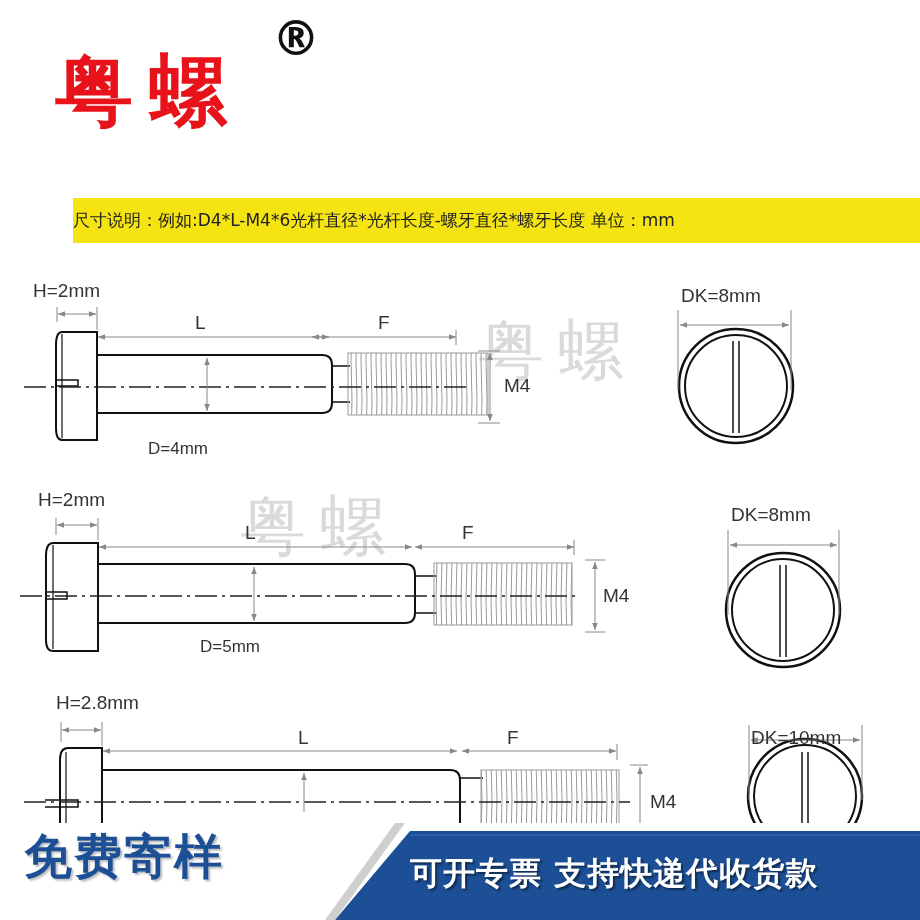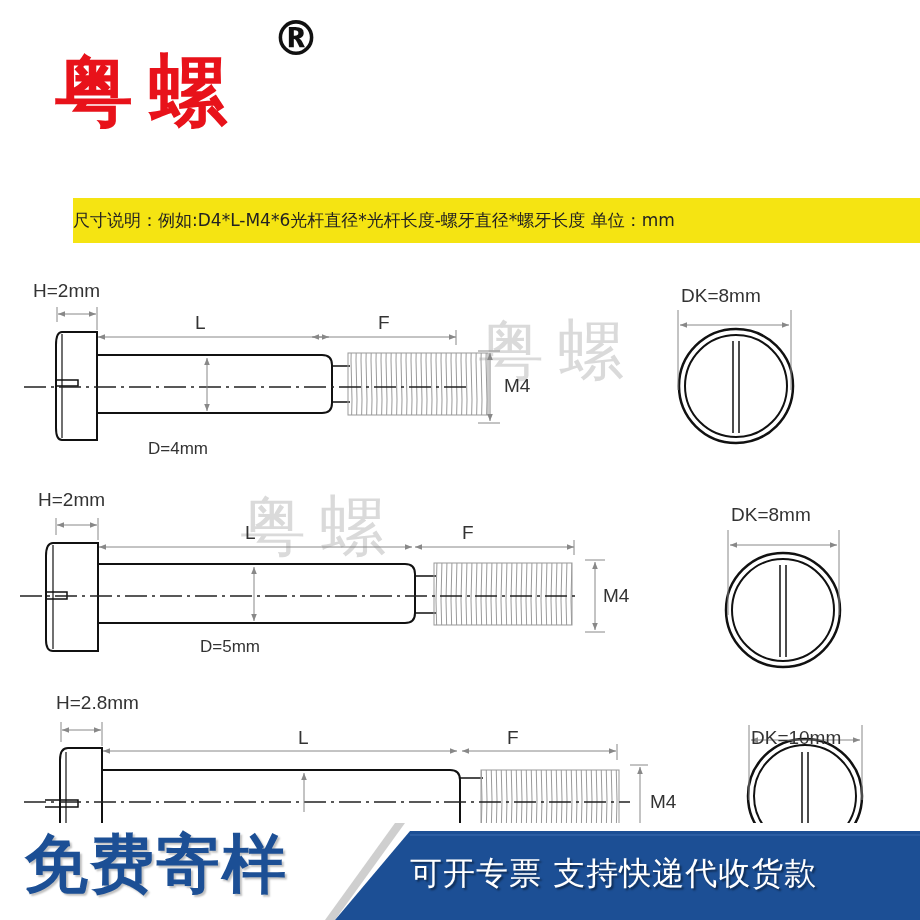--- a/index.html
+++ b/index.html
@@ -6,22 +6,22 @@
   body { width:920px; height:920px; position:relative; overflow:hidden; font-family:"DejaVu Sans", sans-serif; }
   .abs { position:absolute; }
   .brand { left:55px; top:52px; font-size:78px; font-weight:bold; color:#e8121a; letter-spacing:16px; line-height:1; }
   .reg { left:272px; top:14px; font-size:48px; color:#111; font-weight:bold; line-height:1; }
   .banner { left:73px; top:198px; width:872px; height:45px; background:#f5e412; display:flex; align-items:center; justify-content:flex-start; font-size:17px; color:#222; white-space:nowrap; }
   .lbl { font-size:17px; color:#333; font-family:"Liberation Sans", sans-serif; white-space:nowrap; line-height:1; }
   .lbl-big { font-size:19px; }
   .wm { color:rgba(150,150,150,0.35); font-size:66px; letter-spacing:14px; line-height:1; white-space:nowrap; }
   svg { position:absolute; left:0; top:0; }
   .footer { left:0; top:823px; width:920px; height:97px; }
-  .free { left:24px; top:832px; font-size:64px; font-weight:bold; color:#1c4f95; letter-spacing:2px; line-height:1; text-shadow:2px 2px 2px rgba(0,0,0,0.25); white-space:nowrap; }
-  .slogan { left:410px; top:857px; font-size:32px; font-weight:normal; color:#ffffff; line-height:1; white-space:nowrap; text-shadow:2px 2px 2px rgba(0,0,0,0.45); letter-spacing:1px; }
+  .free { left:24px; top:832px; font-size:48px; font-weight:bold; color:#1c4f95; letter-spacing:2px; line-height:1; text-shadow:2px 2px 2px rgba(0,0,0,0.25); white-space:nowrap; }
+  .slogan { left:410px; top:857px; font-size:32px; font-weight:bold; color:#ffffff; line-height:1; white-space:nowrap; text-shadow:2px 2px 2px rgba(0,0,0,0.45); letter-spacing:1px; }
 </style>
 </head>
 <body>
 
 <div class="abs brand">粤螺</div>
 <div class="abs reg">®</div>
 
 <div class="abs banner">
   <span>尺寸说明：例如:D4*L-M4*6光杆直径*光杆长度-螺牙直径*螺牙长度  单位：mm</span>
 </div>

